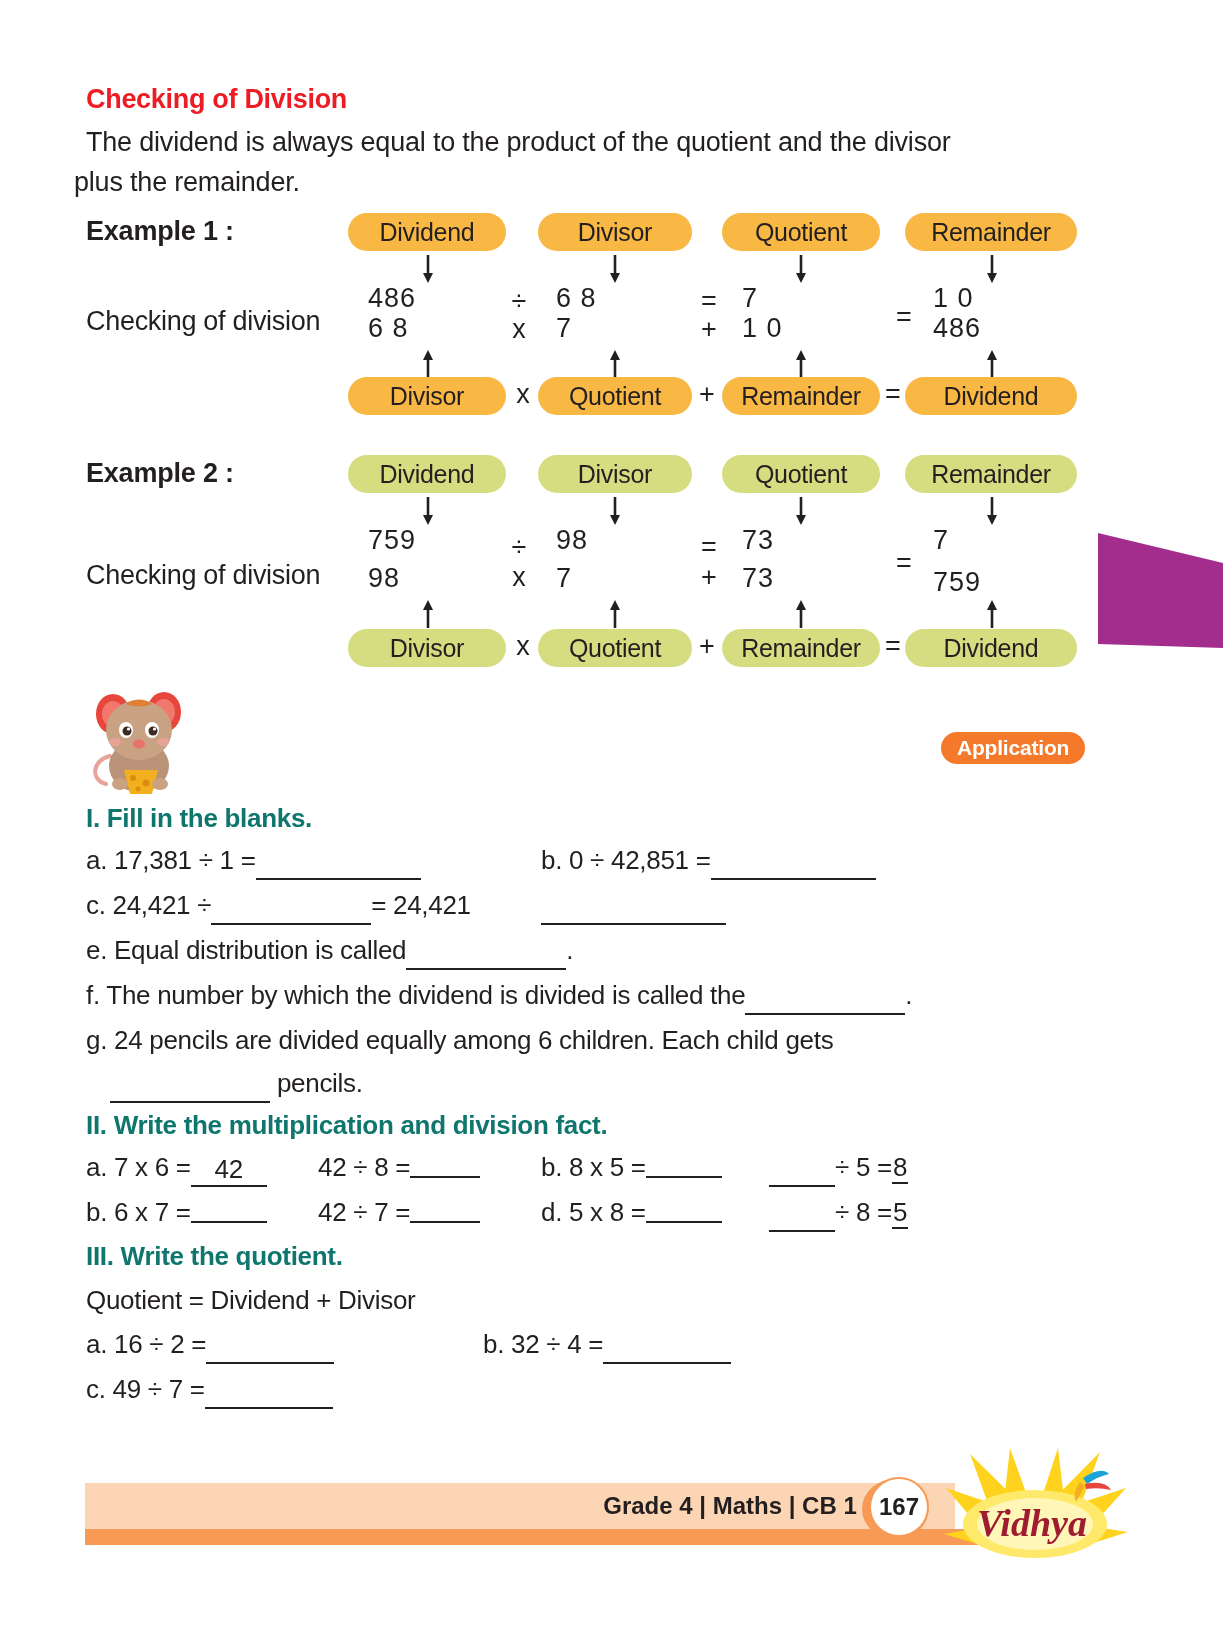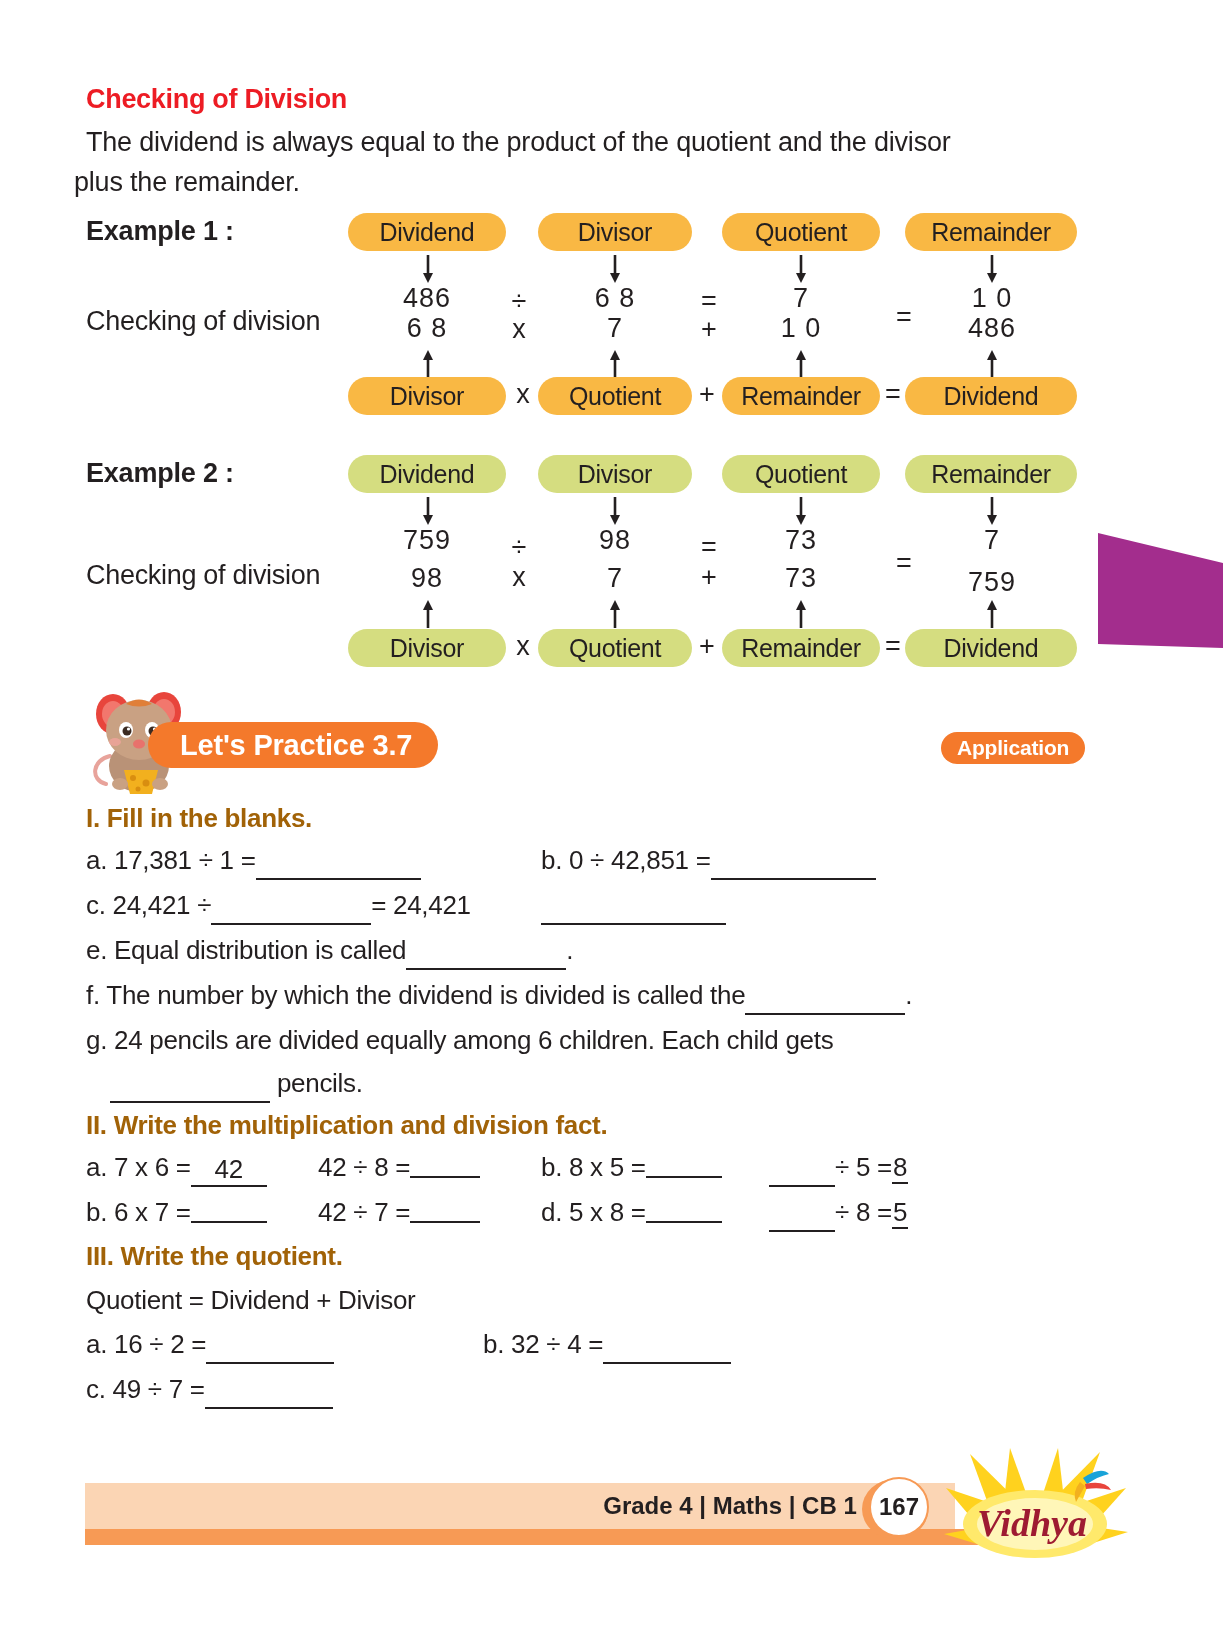--- a/index.html
+++ b/index.html
@@ -23,36 +23,36 @@
     font-size:25px;line-height:38px;height:38px;color:#231f20;letter-spacing:-0.3px;
   }
   .pill.orange{background:#f9b844;}
   .pill.green{background:#d5dd80;}
 
   
   .arrow{position:absolute;width:14px;}
   .arrow svg{display:block;}
 
   
-  .num{position:absolute;font-size:27px;text-align:center;letter-spacing:1px;}
+  .num{position:absolute;font-size:27px;letter-spacing:1px;}
   .op{position:absolute;font-size:27px;text-align:center;}
 
   
   .practice-banner{
     position:absolute;background:#f4792b;border-radius:24px;height:46px;line-height:46px;
     color:#ffffff;font-weight:bold;font-size:29px;padding:0 26px 0 32px;letter-spacing:-0.2px;
     white-space:nowrap;
   }
   .app-badge{
     position:absolute;background:#f4792b;border-radius:16px;height:32px;line-height:32px;
     color:#ffffff;font-weight:bold;font-size:21px;padding:0 16px;letter-spacing:-0.2px;white-space:nowrap;
   }
 
   
-  .ex-head{position:absolute;color:#a16207;font-weight:bold;font-size:26px;letter-spacing:-0.3px;white-space:nowrap;}
+  .ex-head{position:absolute;color:#0f766e;font-weight:bold;font-size:26px;letter-spacing:-0.3px;white-space:nowrap;}
   .q{position:absolute;font-size:26px;letter-spacing:-0.3px;white-space:nowrap;}
   .blank{display:inline-block;border-bottom:2.5px solid #231f20;vertical-align:-2px;}
   .ans{display:inline-block;border-bottom:2.5px solid #231f20;text-align:center;vertical-align:-2px;}
   u.g{text-decoration:none;border-bottom:2.5px solid #231f20;padding:0 1px;}
 
   
   .footer-bar{
     position:absolute;left:85px;top:1483px;width:870px;height:46px;background:#fbd5b4;
   }
   .footer-bar2{
@@ -284,21 +284,20 @@
       <path d="M38 86 L72 86 L66 110 L44 110 Z" fill="#f2b01e"></path>
       <circle cx="47" cy="94" r="3" fill="#d98e10"></circle>
       <circle cx="60" cy="99" r="3.5" fill="#d98e10"></circle>
       <circle cx="52" cy="105" r="2.5" fill="#d98e10"></circle>
 
       <ellipse cx="34" cy="100" rx="8" ry="6" fill="#c9a183"></ellipse>
       <ellipse cx="74" cy="100" rx="8" ry="6" fill="#c9a183"></ellipse>
     </svg>
   </div>
 
-  <div class="practice-banner" style="left:148px;top:722px;">Let's Practice 3.7</div>
   <div class="app-badge" style="left:941px;top:732px;">Application</div>
 
   <div class="ex-head" style="left:86px;top:803px;">I. Fill in the blanks.</div>
 
   <div class="q" style="left:86px;top:845px;">
     <span>a. 17,381 ÷ 1 =</span><span class="blank" style="width:165px;">&nbsp;</span>
   </div>
   <div class="q" style="left:541px;top:845px;">
     <span>b. 0 ÷ 42,851 =</span><span class="blank" style="width:165px;">&nbsp;</span>
   </div>

